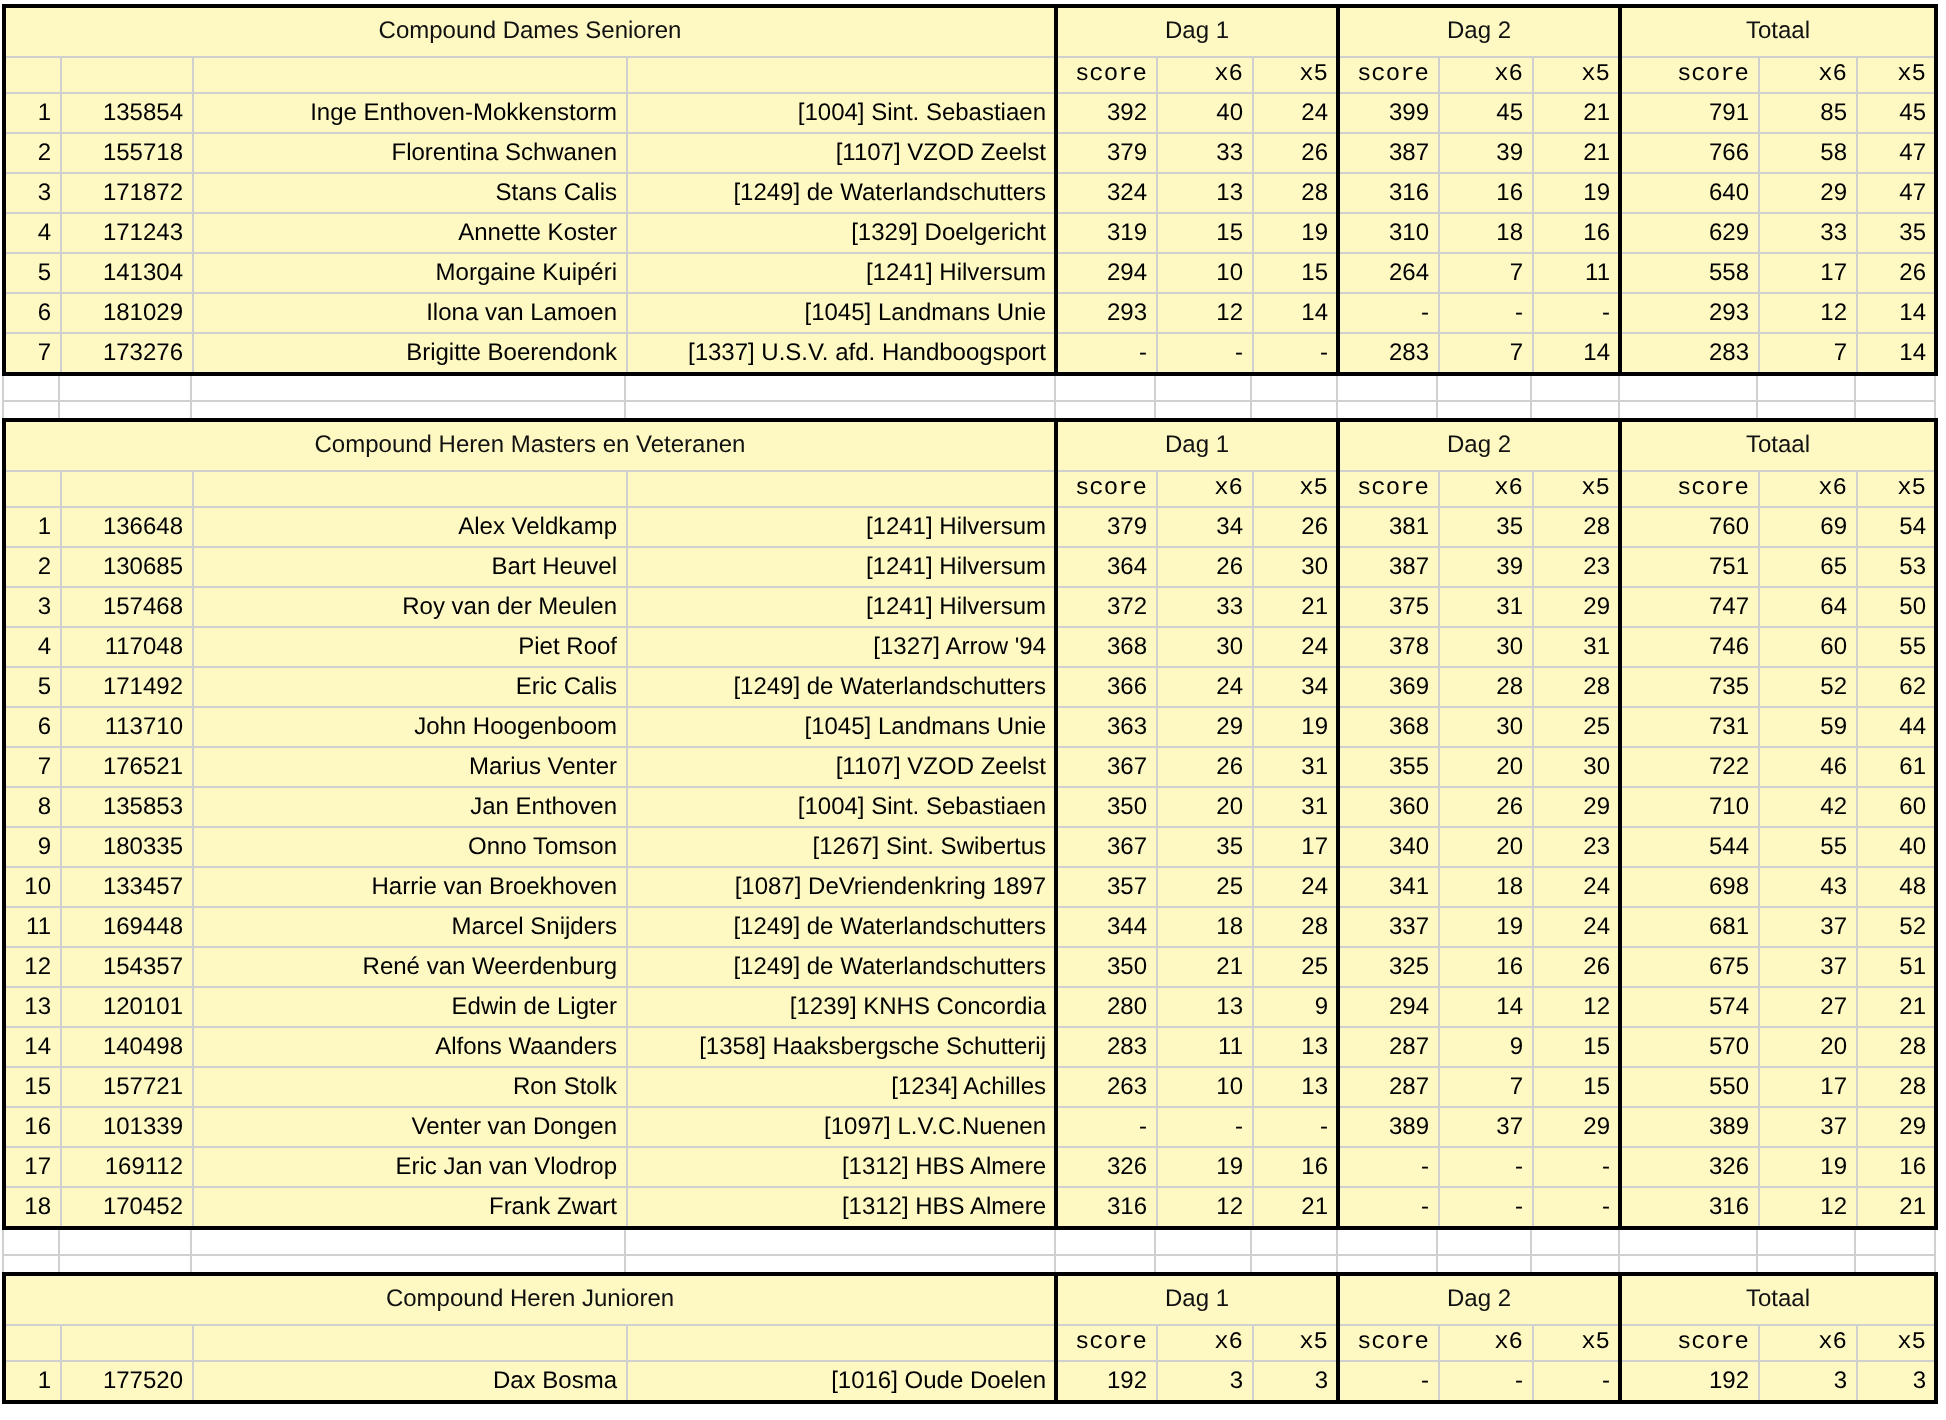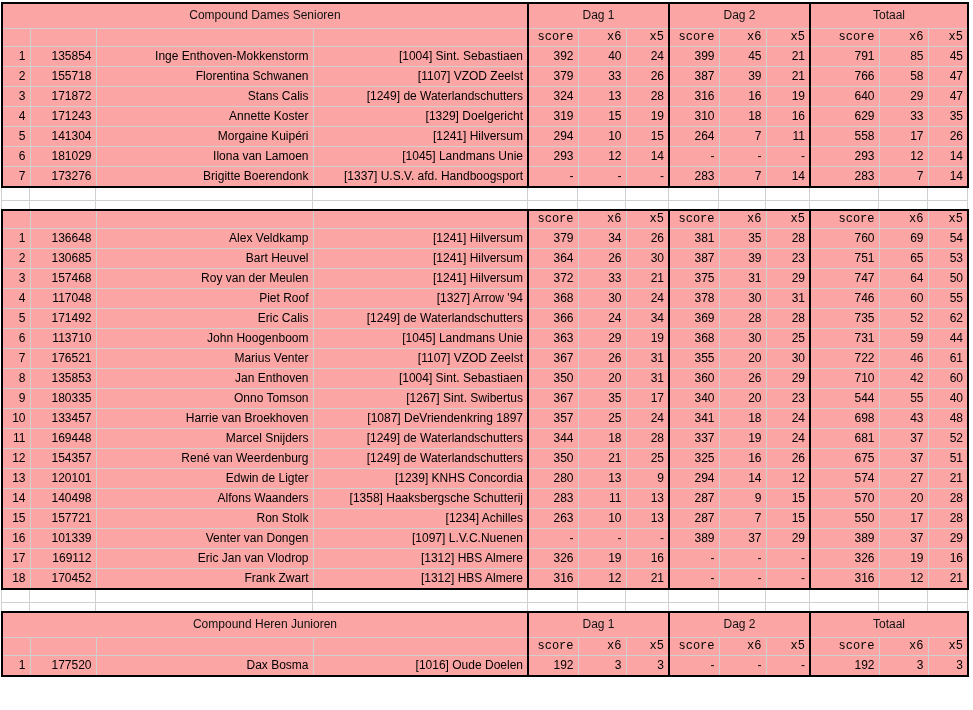--- a/index.html
+++ b/index.html
@@ -14,21 +14,21 @@
   }
   #sheet {
     padding-top: 2px;
     padding-left: 1px;
     width: 972px;
   }
   table.sec {
     border-collapse: collapse;
     table-layout: fixed;
     border: 2px solid #000000;
-    background: #fca5a5;
+    background: #fef9c3;
   }
   table.sec td {
     border: 1px solid #d0d0d0;
     padding: 0 4px;
     font-size: 12px;
     height: 19px;
     line-height: 1.1;
     overflow: hidden;
     white-space: nowrap;
     vertical-align: middle;
@@ -276,20 +276,26 @@
         <col style="width: 48px;">
         <col style="width: 43px;">
         <col style="width: 50px;">
         <col style="width: 47px;">
         <col style="width: 44px;">
         <col style="width: 69px;">
         <col style="width: 49px;">
         <col style="width: 40px;">
       </colgroup>
       <tbody>
+        <tr class="title-row">
+          <td class="sec-title" colspan="4">Compound Heren Masters en Veteranen</td>
+          <td class="day-head gl" colspan="3">Dag 1</td>
+          <td class="day-head gl" colspan="3">Dag 2</td>
+          <td class="day-head gl" colspan="3">Totaal</td>
+        </tr>
         <tr class="sub-row">
           <td></td>
           <td></td>
           <td></td>
           <td></td>
           <td class="subhead gl">score</td>
           <td class="subhead">x6</td>
           <td class="subhead">x5</td>
           <td class="subhead gl">score</td>
           <td class="subhead">x6</td>

